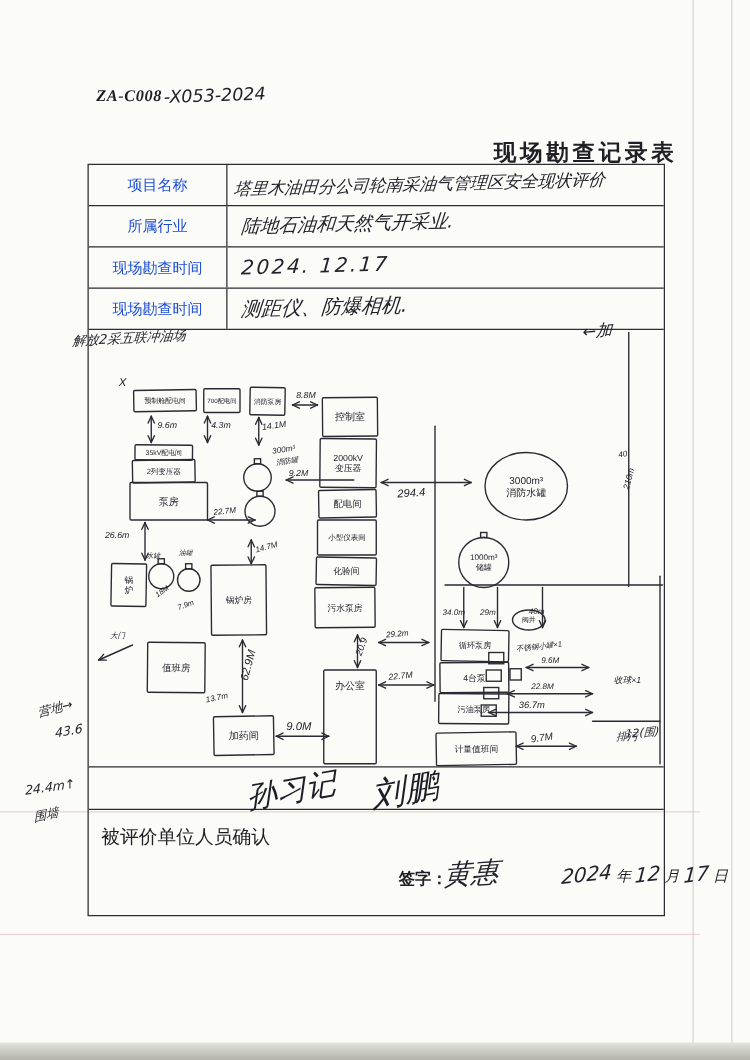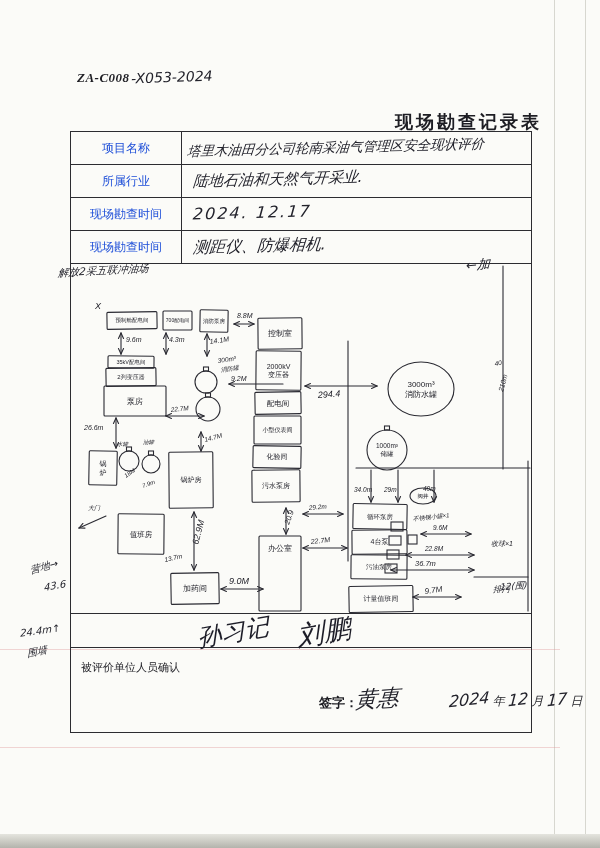--- a/index.html
+++ b/index.html
@@ -18,21 +18,21 @@
   .table{position:absolute;left:70px;top:131px;width:460px;height:600px;
       border:1.6px solid #2c2c31;box-sizing:content-box;}
   .row{position:absolute;left:0;width:100%;border-bottom:1.4px solid #2c2c31;box-sizing:border-box;}
   .lcell{position:absolute;left:0;top:0;bottom:0;width:110px;border-right:1.4px solid #2c2c31;
       display:flex;align-items:center;justify-content:center;
       font-family:"Liberation Serif",serif;font-size:12px;color:#1d4ed8;}
   .val{position:absolute;left:122px;top:5px;font-size:15px;transform:rotate(-1.5deg) skewX(-6deg);}
   .val.long{font-size:13.5px;letter-spacing:0;top:7px;left:116px;}
   #sketch{position:absolute;left:0;top:0;}
   .sig{position:absolute;font-size:24px;transform:rotate(-10deg) skewX(-18deg);color:#1d1d28;}
-  .confirm-label{position:absolute;left:10px;top:12px;font-family:"Liberation Serif",serif;font-size:11px;}
+  .confirm-label{position:absolute;left:10px;top:12px;font-family:"Liberation Serif",serif;font-size:15px;}
   .signlabel{position:absolute;left:248px;top:46px;font-family:"Liberation Serif",serif;font-size:13px;font-weight:bold;}
   .signname{position:absolute;left:284px;top:36px;font-size:22px;transform:rotate(-4deg) skewX(-8deg);}
   .dateline{position:absolute;left:378px;top:42px;display:flex;align-items:baseline;gap:3px;}
   .dateline .hw{font-size:16px;transform:rotate(-6deg) skewX(-10deg);}
   .dateline .printed{font-weight:normal;font-size:12px;}
   svg{font-family:"Liberation Sans",sans-serif;}
 </style>
 </head>
 <body>
 

